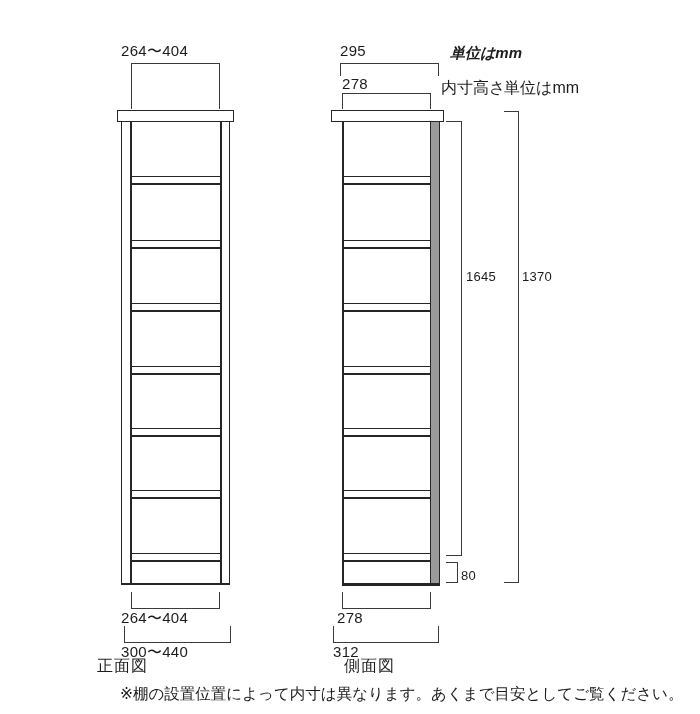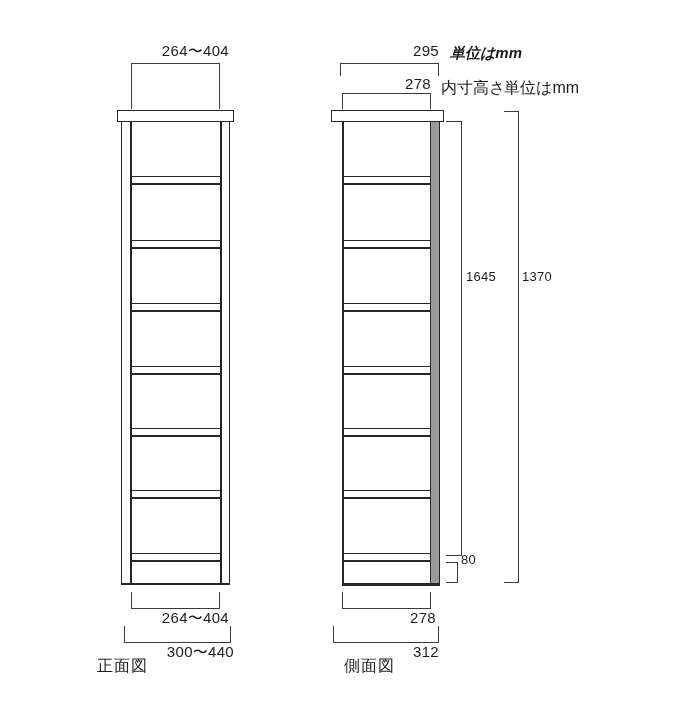--- a/index.html
+++ b/index.html
@@ -13,21 +13,21 @@
   .body-rect{border:1.5px solid #262626;border-bottom-width:2.5px;background:#ffffff;}
   .vline{width:1.5px;background:#262626;}
   .hline{height:2px;background:#262626;}
   .shelf{height:9px;border-top:1.2px solid #262626;border-bottom:2.2px solid #262626;}
   .gray-strip{background:#9a9a9a;border-left:1.5px solid #262626;border-right:1.5px solid #262626;}
   
   .br-down{border-top:1.2px solid #3a3a3a;border-left:1.2px solid #3a3a3a;border-right:1.2px solid #3a3a3a;}
   .br-up{border-bottom:1.2px solid #3a3a3a;border-left:1.2px solid #3a3a3a;border-right:1.2px solid #3a3a3a;}
   .br-right{border-top:1.2px solid #3a3a3a;border-right:1.2px solid #3a3a3a;border-bottom:1.2px solid #3a3a3a;}
   
-  .dim{font-size:15px;line-height:16px;text-align:right;white-space:nowrap;letter-spacing:0.3px;}
+  .dim{font-size:15px;line-height:16px;text-align:left;white-space:nowrap;letter-spacing:0.3px;}
   .dim-side{font-size:13px;line-height:16px;white-space:nowrap;letter-spacing:0.3px;}
   .unit{font-size:15px;font-weight:bold;white-space:nowrap;}
   .colhead{font-size:16px;white-space:nowrap;}
   .fig-title{font-size:16px;white-space:nowrap;letter-spacing:1px;}
   .footnote{font-size:15.5px;white-space:nowrap;}
 </style>
 </head>
 <body>
 
 <div class="canvas">
@@ -87,24 +87,25 @@
     <div class="abs shelf" style="left:344px;top:490px;width:86px;"></div>
     <div class="abs shelf" style="left:344px;top:553px;width:86px;"></div>
 
     <div class="abs br-right" style="left:446px;top:121px;width:16px;height:435px;"></div>
     <div class="abs dim-side" style="left:466px;top:269px;">1645</div>
 
     <div class="abs br-right" style="left:504px;top:111px;width:15px;height:472px;"></div>
     <div class="abs dim-side" style="left:522px;top:269px;">1370</div>
 
     <div class="abs br-right" style="left:446px;top:562px;width:12px;height:21px;"></div>
-    <div class="abs dim-side" style="left:461px;top:552px;">80</div>
+    <div class="abs dim-side" style="left:461px;top:568px;">80</div>
 
     <div class="abs br-up" style="left:342px;top:592px;width:89px;height:17px;"></div>
     <div class="abs dim" style="left:337px;top:610px;width:99px;">278</div>
     <div class="abs br-up" style="left:333px;top:626px;width:106px;height:17px;"></div>
     <div class="abs dim" style="left:333px;top:644px;width:106px;">312</div>
 
     <div class="abs fig-title" style="left:344px;top:656px;">側面図</div>
   </div>
 
+  <div class="abs footnote" style="left:120px;top:684px;">※棚の設置位置によって内寸は異なります。あくまで目安としてご覧ください。</div>
 
 </div>
 
 </body></html>

